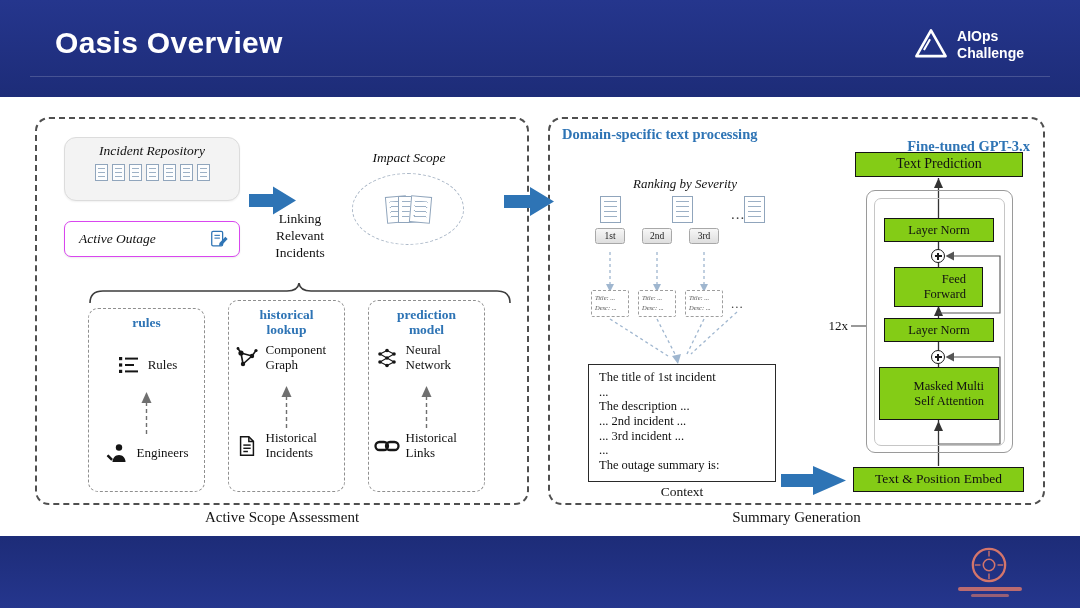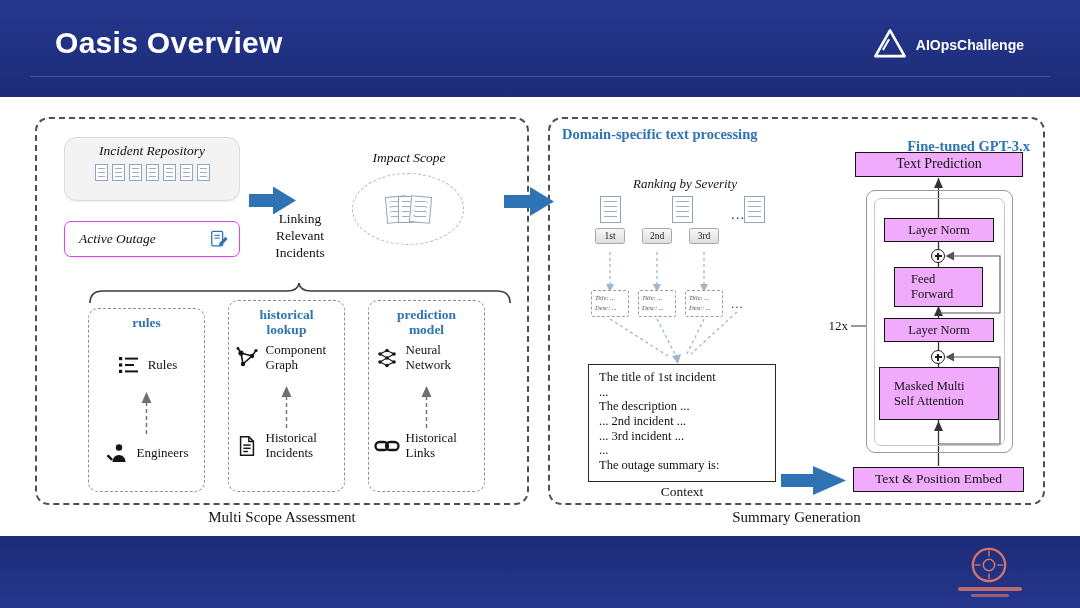--- a/index.html
+++ b/index.html
@@ -9,21 +9,21 @@
   .abs { position: absolute; }
 
   
   .header { position: absolute; left: 0; top: 0; width: 1080px; height: 97px;
             background: linear-gradient(180deg, #25368d 0%, #1d2c78 100%); }
   .header-rule { position: absolute; left: 30px; right: 30px; top: 76px; height: 1px;
                  background: rgba(255,255,255,.18); }
   .title { position: absolute; left: 55px; top: 26px; font-family: "Liberation Sans", sans-serif;
            font-weight: bold; font-size: 30px; color: #fff; letter-spacing: .3px; }
   .aiops { position: absolute; right: 56px; top: 27px; display: flex; align-items: center; gap: 9px; }
-  .aiops-text { display: flex; flex-direction: row; font-family: "Liberation Sans", sans-serif;
+  .aiops-text { display: flex; flex-direction: column; font-family: "Liberation Sans", sans-serif;
                 font-weight: bold; font-size: 14px; color: #fff; line-height: 1.2; }
   .footer { position: absolute; left: 0; bottom: 0; width: 1080px; height: 72px;
             background: linear-gradient(180deg, #1d2c78 0%, #25368d 100%); }
   .seal { position: absolute; right: 72px; top: 10px; width: 38px; height: 38px; }
   .seal-line1 { position: absolute; right: 58px; top: 51px; width: 64px; height: 4px;
                 background: rgba(214,118,108,.85); border-radius: 2px; }
   .seal-line2 { position: absolute; right: 71px; top: 58px; width: 38px; height: 3px;
                 background: rgba(214,118,108,.65); border-radius: 2px; }
 
   
@@ -62,22 +62,22 @@
   
   .blue-header { position: absolute; color: #2e74b5; font-weight: bold; font-size: 14.5px; }
   .rank-tag { position: absolute; width: 30px; height: 16px; background: linear-gradient(#f7f7f7, #dedede);
               border: 1px solid #a8a8a8; border-radius: 2.5px; font-size: 9.5px; color: #222;
               display: flex; align-items: center; justify-content: center; }
   .td-box { position: absolute; width: 38px; height: 27px; border: 1px dashed #9e9e9e; background: #fff;
             border-radius: 2px; font-size: 6.5px; font-style: italic; color: #555; line-height: 1.55;
             padding: 2px 3px; white-space: pre-line; }
   .context-box { position: absolute; border: 1.4px solid #2a2a2a; background: #fff; padding: 5px 10px;
                  font-size: 12.5px; line-height: 1.17; white-space: pre-line; }
-  .solid-box { position: absolute; border: 1.4px solid #141414; background: #f0abfc; display: flex;
-               align-items: center; justify-content: center; text-align: left; font-size: 12.5px;
+  .solid-box { position: absolute; border: 1.4px solid #141414; background: #84cc16; display: flex;
+               align-items: center; justify-content: center; text-align: right; font-size: 12.5px;
                line-height: 1.2; }
   .round-frame { position: absolute; border: 1.2px solid #9a9a9a; border-radius: 9px; }
   .oplus { position: absolute; width: 14px; height: 14px; border: 1.3px solid #1a1a1a; border-radius: 50%;
            background: #fff; }
   .oplus::before { content: ""; position: absolute; left: 2.5px; right: 2.5px; top: 50%; height: 1.3px;
                    margin-top: -0.65px; background: #1a1a1a; }
   .oplus::after { content: ""; position: absolute; top: 2.5px; bottom: 2.5px; left: 50%; width: 1.3px;
                   margin-left: -0.65px; background: #1a1a1a; }
   .ellipsis { position: absolute; color: #444; letter-spacing: 1px; }
 </style>
@@ -320,21 +320,21 @@
       <span class="mic">
         <svg width="26" height="20" viewBox="0 0 26 20" fill="none" stroke="#151515" stroke-width="2.3">
           <rect x="1.5" y="6" width="12.5" height="8" rx="4"></rect>
             <rect x="12" y="6" width="12.5" height="8" rx="4"></rect>
         </svg>
       </span>
       <span class="mlbl">Historical Links</span>
     </div>
   </div>
 
-  <div class="panel-caption" style="left:35px;top:509px;width:494px">Multi Scope Assessment</div>
+  <div class="panel-caption" style="left:35px;top:509px;width:494px">Active Scope Assessment</div>
 
   
   <div class="blue-header" style="left:562px;top:126px;width:270px">Domain-specific text processing</div>
   <div class="blue-header" style="left:848px;top:138px;width:182px;text-align:right">Fine-tuned GPT-3.x</div>
 
   <div class="center-text italic" style="left:610px;top:176px;width:150px;font-size:13px">Ranking by Severity</div>
 
   <span class="doc doc-lg abs" style="left:600px;top:196px"></span>
   <span class="doc doc-lg abs" style="left:647px;top:196px"></span>
   <span class="doc doc-lg abs" style="left:694px;top:196px"></span>

